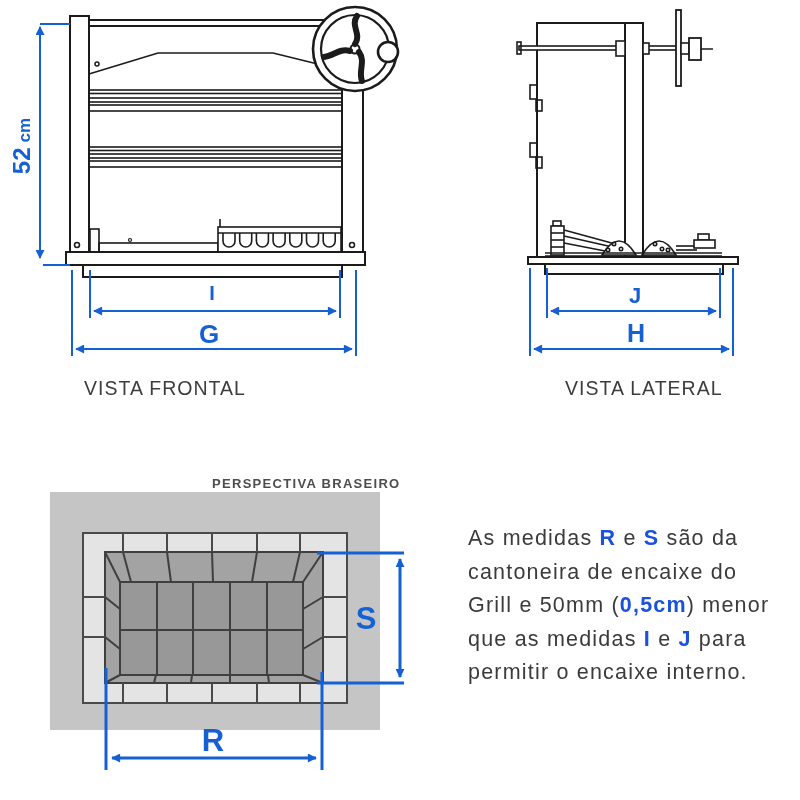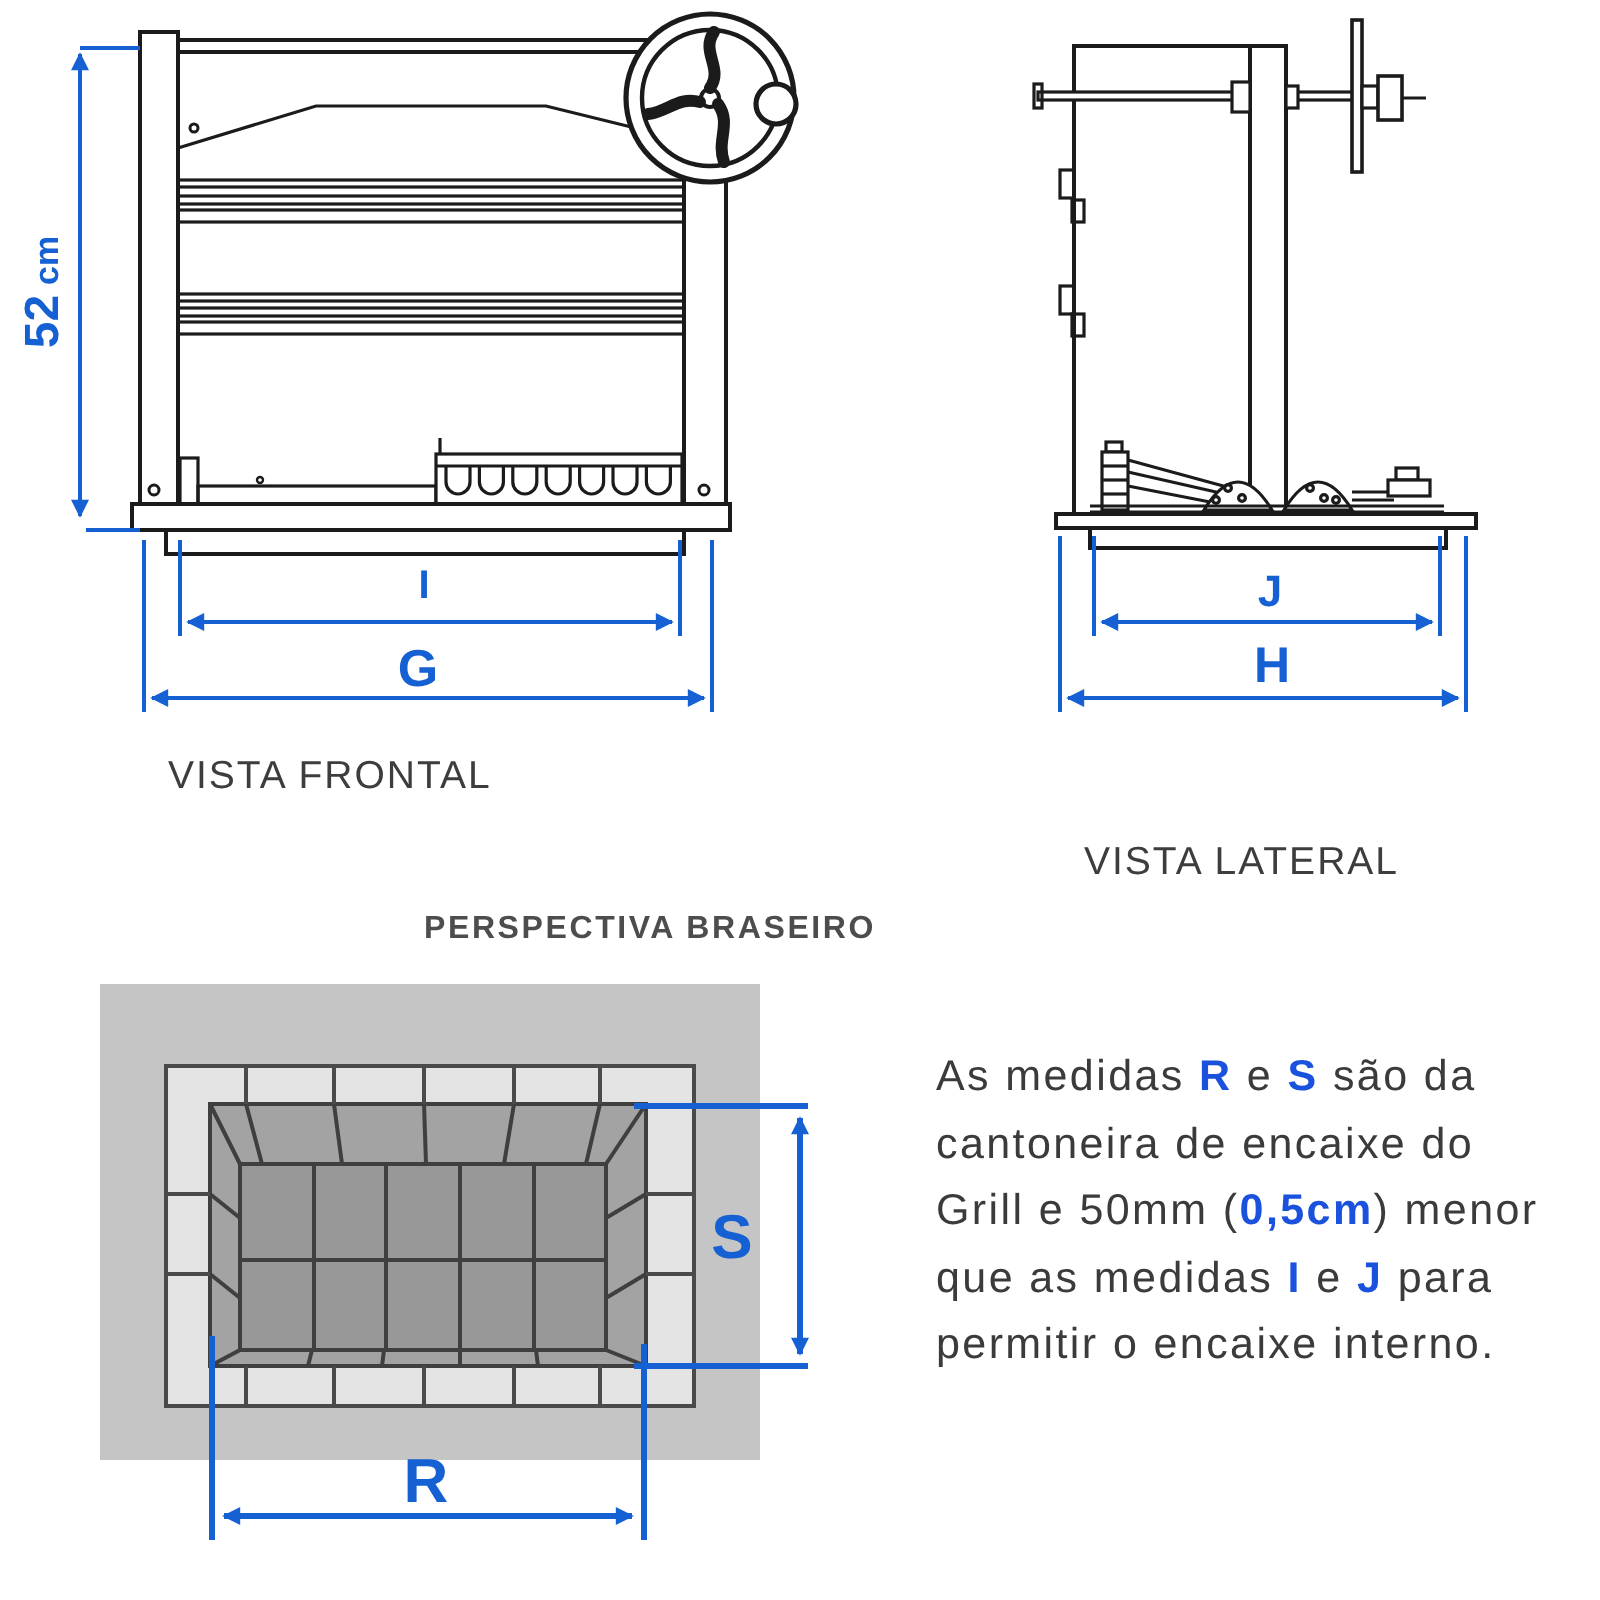--- a/index.html
+++ b/index.html
@@ -1,33 +1,33 @@
 <!DOCTYPE html>
 <html><head>
 <meta charset="utf-8">
 <style>
   html,body{margin:0;padding:0;background:#ffffff;}
   #canvas{position:relative;width:800px;height:800px;background:#ffffff;overflow:hidden;
           font-family:"Liberation Sans","DejaVu Sans",sans-serif;}
   #art{position:absolute;left:0;top:0;}
   .lbl{position:absolute;color:#1560d2;font-weight:bold;text-align:center;}
   .cap{position:absolute;color:#3d3d3d;font-size:19.5px;letter-spacing:1px;white-space:nowrap;}
-  .ttl{position:absolute;color:#4d4d4d;font-size:16px;font-weight:bold;letter-spacing:1.3px;white-space:nowrap;}
+  .ttl{position:absolute;color:#4d4d4d;font-size:13px;font-weight:bold;letter-spacing:1.3px;white-space:nowrap;margin-top:20px;}
   #dim-52{position:absolute;left:-9px;top:132px;width:62px;height:28px;text-align:center;
           transform:rotate(-90deg);color:#1560d2;font-weight:bold;white-space:nowrap;}
   #dim-52 .val{font-size:24px;}
   #dim-52 .unit{font-size:17px;margin-left:5px;}
   #lbl-i{left:198px;top:282px;width:28px;font-size:20px;}
   #lbl-g{left:194px;top:319px;width:30px;font-size:26px;}
   #lbl-j{left:621px;top:283px;width:28px;font-size:22px;}
   #lbl-h{left:620px;top:319px;width:32px;font-size:25px;}
   #lbl-s{left:348px;top:601px;width:36px;font-size:31px;}
   #lbl-r{left:195px;top:723px;width:36px;font-size:31px;}
   #cap-front{left:84px;top:377px;}
-  #cap-side{left:542px;top:377px;margin-top:43px;}
+  #cap-side{left:565px;top:377px;}
   #ttl-braseiro{left:212px;top:456px;}
   #note{position:absolute;left:468px;top:522px;width:324px;font-size:21.5px;line-height:33.5px;
         letter-spacing:1.2px;color:#3b3b3b;}
   #note .hl{color:#1a51dd;font-weight:bold;}
 </style>
 </head>
 <body>
 
 <div id="canvas">
 

